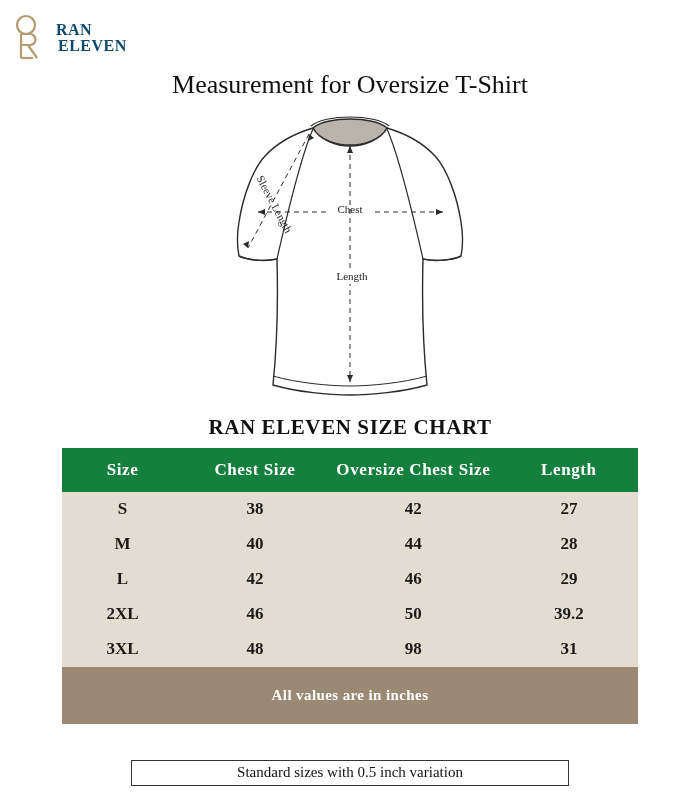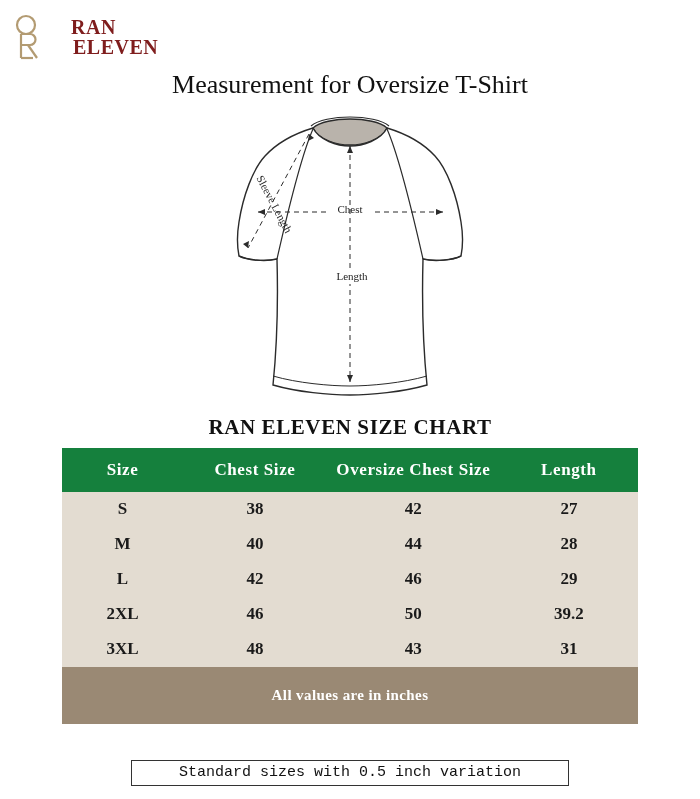--- a/index.html
+++ b/index.html
@@ -17,27 +17,27 @@
   
   .logo {
     position: absolute;
     left: 12px;
     top: 14px;
     display: flex;
     align-items: center;
   }
   .logo-mark { width: 44px; height: 48px; }
   .logo-text {
-    margin-left: 15px;
+    margin-left: 0;
     line-height: 0.98;
     font-family: "Liberation Serif", serif;
     font-weight: bold;
-    font-size: 20px;
+    font-size: 16px;
     letter-spacing: 0.5px;
-    color: #7f1d1d;
+    color: #0c4a6e;
   }
   .logo-text .l2 { padding-left: 2px; }
 
   
   .page-title {
     position: absolute;
     top: 70px;
     left: 0;
     width: 100%;
     text-align: center;
@@ -113,21 +113,20 @@
     position: absolute;
     left: 131px;
     top: 760px;
     width: 438px;
     border: 1px solid #333;
     background: #fff;
     text-align: center;
     font-size: 15px;
     padding: 3px 0 4px;
     color: #111;
-    font-family: Liberation Mono, monospace;
   }
 
   
   .svg-label {
     font-family: "Liberation Serif", serif;
     font-size: 11px;
     fill: #222;
   }
 </style>
 </head>
@@ -230,21 +229,21 @@
     </tr>
     <tr>
       <td>2XL</td>
       <td>46</td>
       <td>50</td>
       <td>39.2</td>
     </tr>
     <tr>
       <td>3XL</td>
       <td>48</td>
-      <td>43</td>
+      <td>98</td>
       <td>31</td>
     </tr>
     <tr class="footer-row">
       <td colspan="4">All values are in inches</td>
     </tr>
   </tbody>
 </table>
 
 <div class="footnote">Standard sizes with 0.5 inch variation</div>
 

